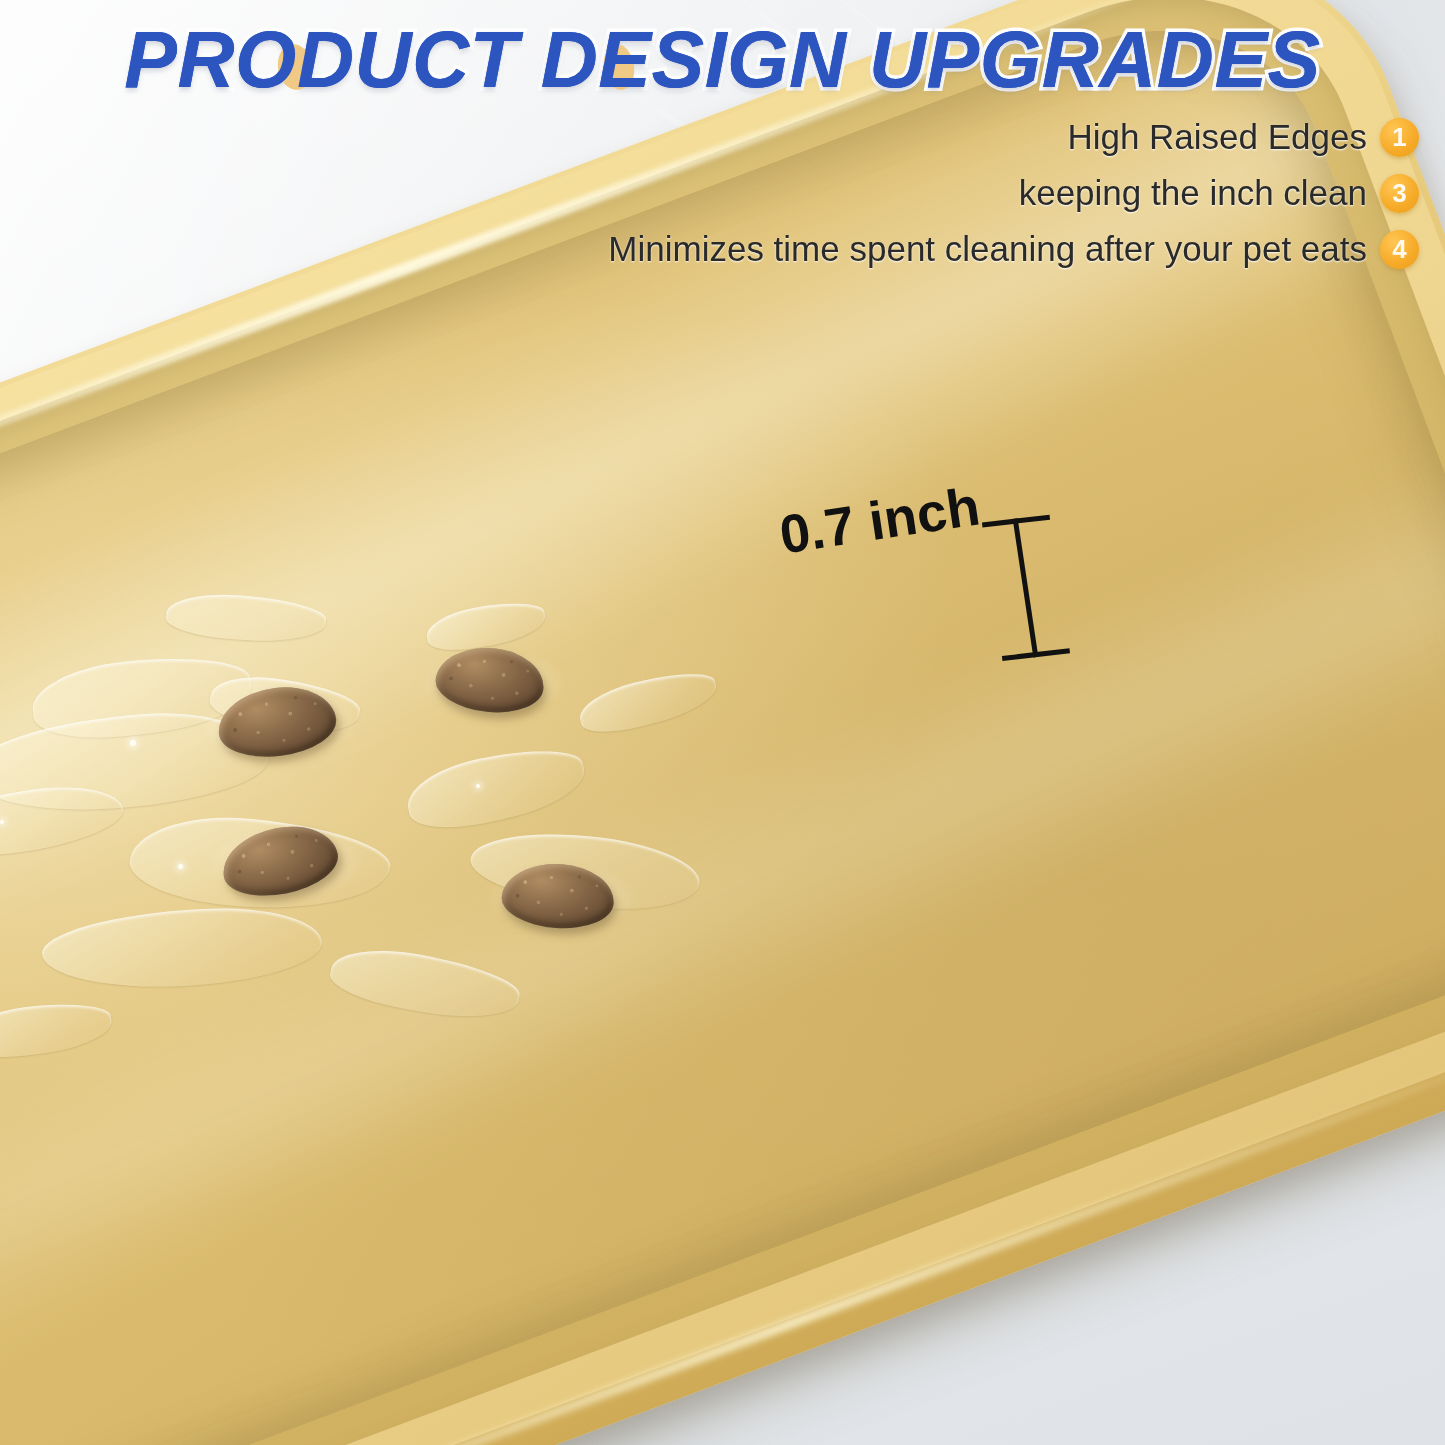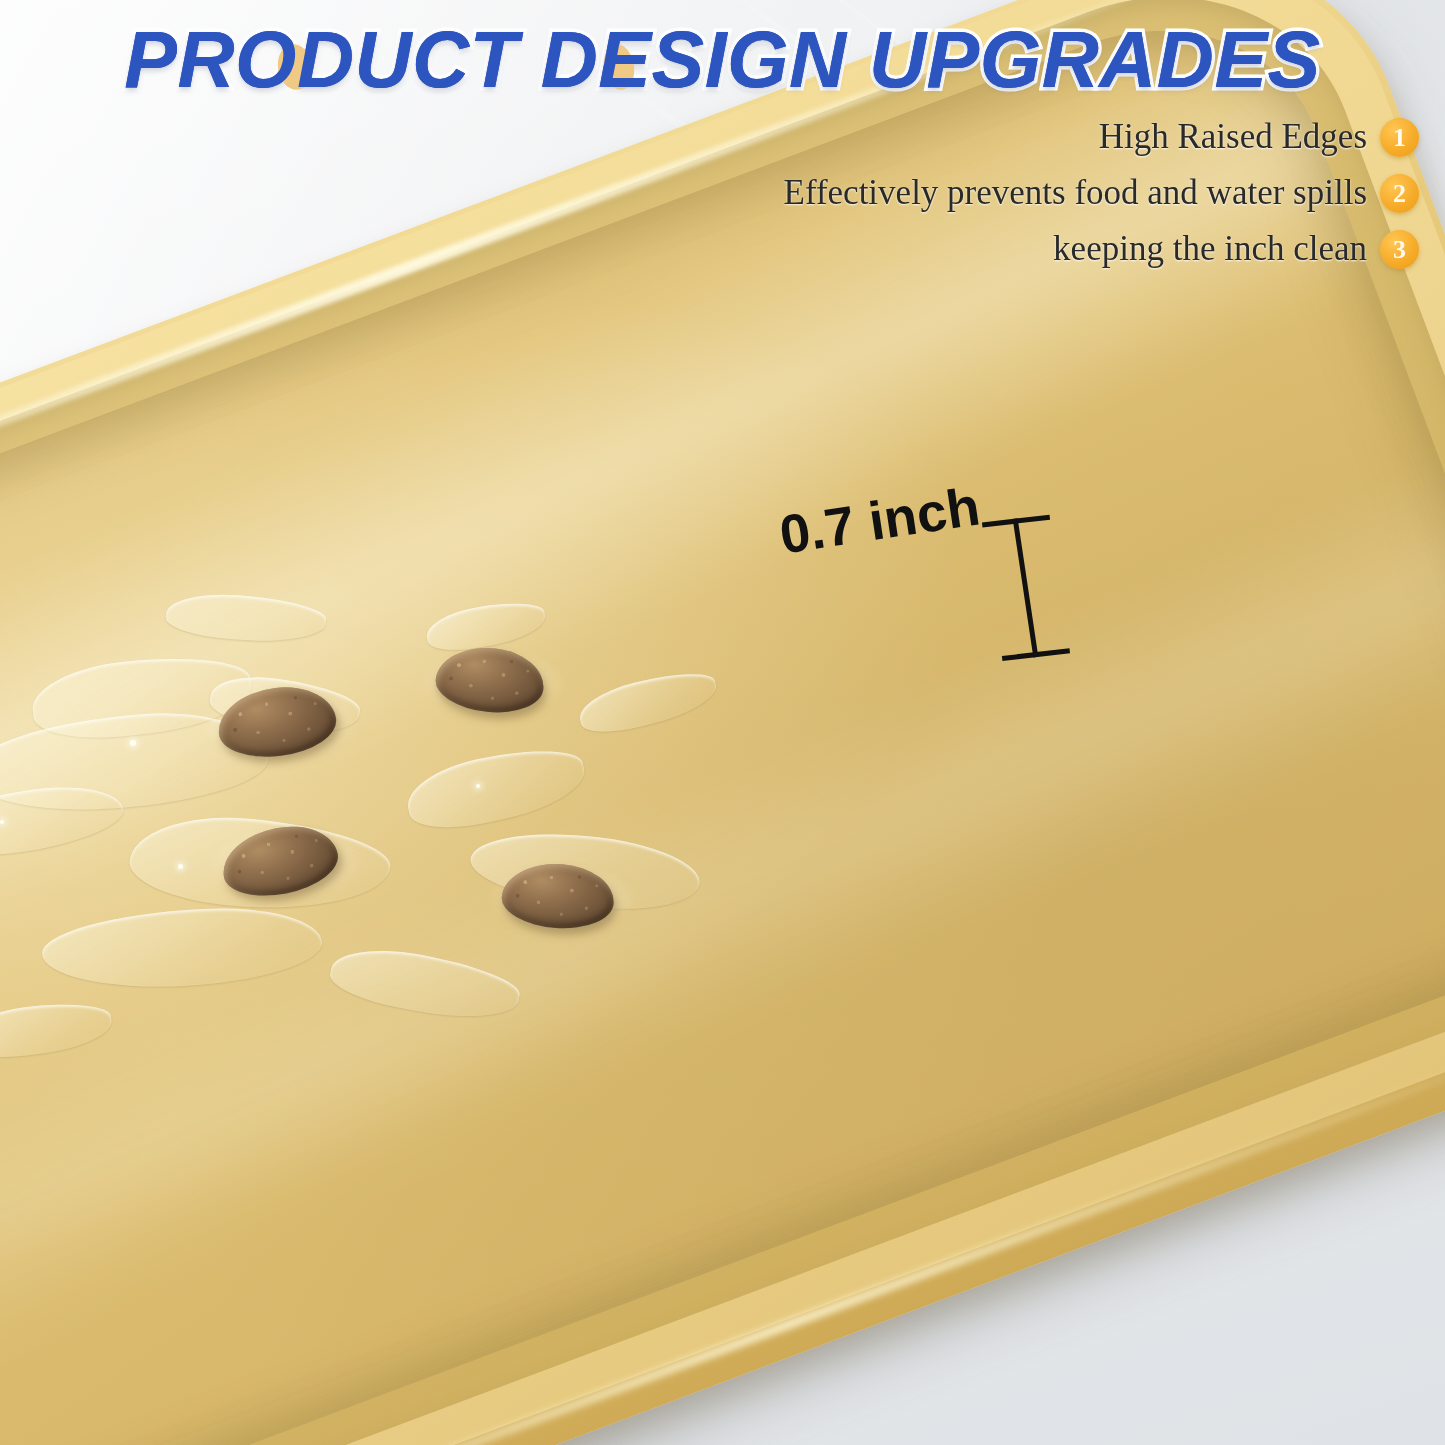--- a/index.html
+++ b/index.html
@@ -122,21 +122,21 @@
   .headline-fill{
     position:absolute;left:0;right:0;top:14px;text-align:center;
     font-size:79px;font-weight:700;font-style:italic;letter-spacing:.5px;
     color:#2c55c0;white-space:nowrap;
   }
   
   .ocount{position:absolute;border-radius:50%;background:#f0ca84;}
 
   
   .bullets{position:absolute;right:26px;top:118px;text-align:right;}
-  .brow{display:flex;align-items:center;justify-content:flex-end;gap:13px;margin-bottom:17px;font-family:Liberation Serif, serif;}
+  .brow{display:flex;align-items:center;justify-content:flex-end;gap:13px;margin-bottom:17px;}
   .btext{font-size:35px;color:#2a2a2a;line-height:1.05;white-space:nowrap;
          text-shadow:0 1px 2px rgba(255,255,255,.9);}
   .bnum{width:39px;height:39px;flex:0 0 39px;border-radius:50%;
         background:radial-gradient(circle at 36% 30%, #ffc654 0%, #f6ab28 58%, #eb9b16 100%);
         color:#fffaf0;font-size:26px;font-weight:700;line-height:39px;text-align:center;
         box-shadow:0 2px 4px rgba(170,120,20,.35);}
 
   
   .dim-label{position:absolute;left:779px;top:489px;font-size:54px;font-weight:700;color:#111;
              transform:rotate(-8.5deg);letter-spacing:0px;white-space:nowrap;}
@@ -221,22 +221,22 @@
   <div class="ocount" style="left:278px;top:44px;width:34px;height:46px;transform:rotate(-9deg);"></div>
   <div class="ocount" style="left:604px;top:44px;width:30px;height:46px;transform:rotate(-9deg);"></div>
   <div class="headline-fill">PRODUCT DESIGN UPGRADES</div>
 
   <div class="bullets">
     <div class="brow">
       <span class="btext">High Raised Edges</span>
       <span class="bnum">1</span>
     </div>
     <div class="brow">
-      <span class="btext">Effectively prevents food and water spills</span>
-      <span class="bnum">2</span>
-    </div>
-    <div class="brow">
       <span class="btext">keeping the inch clean</span>
       <span class="bnum">3</span>
     </div>
+    <div class="brow">
+      <span class="btext">Minimizes time spent cleaning after your pet eats</span>
+      <span class="bnum">4</span>
+    </div>
   </div>
 
 </div>
 
 </body></html>

